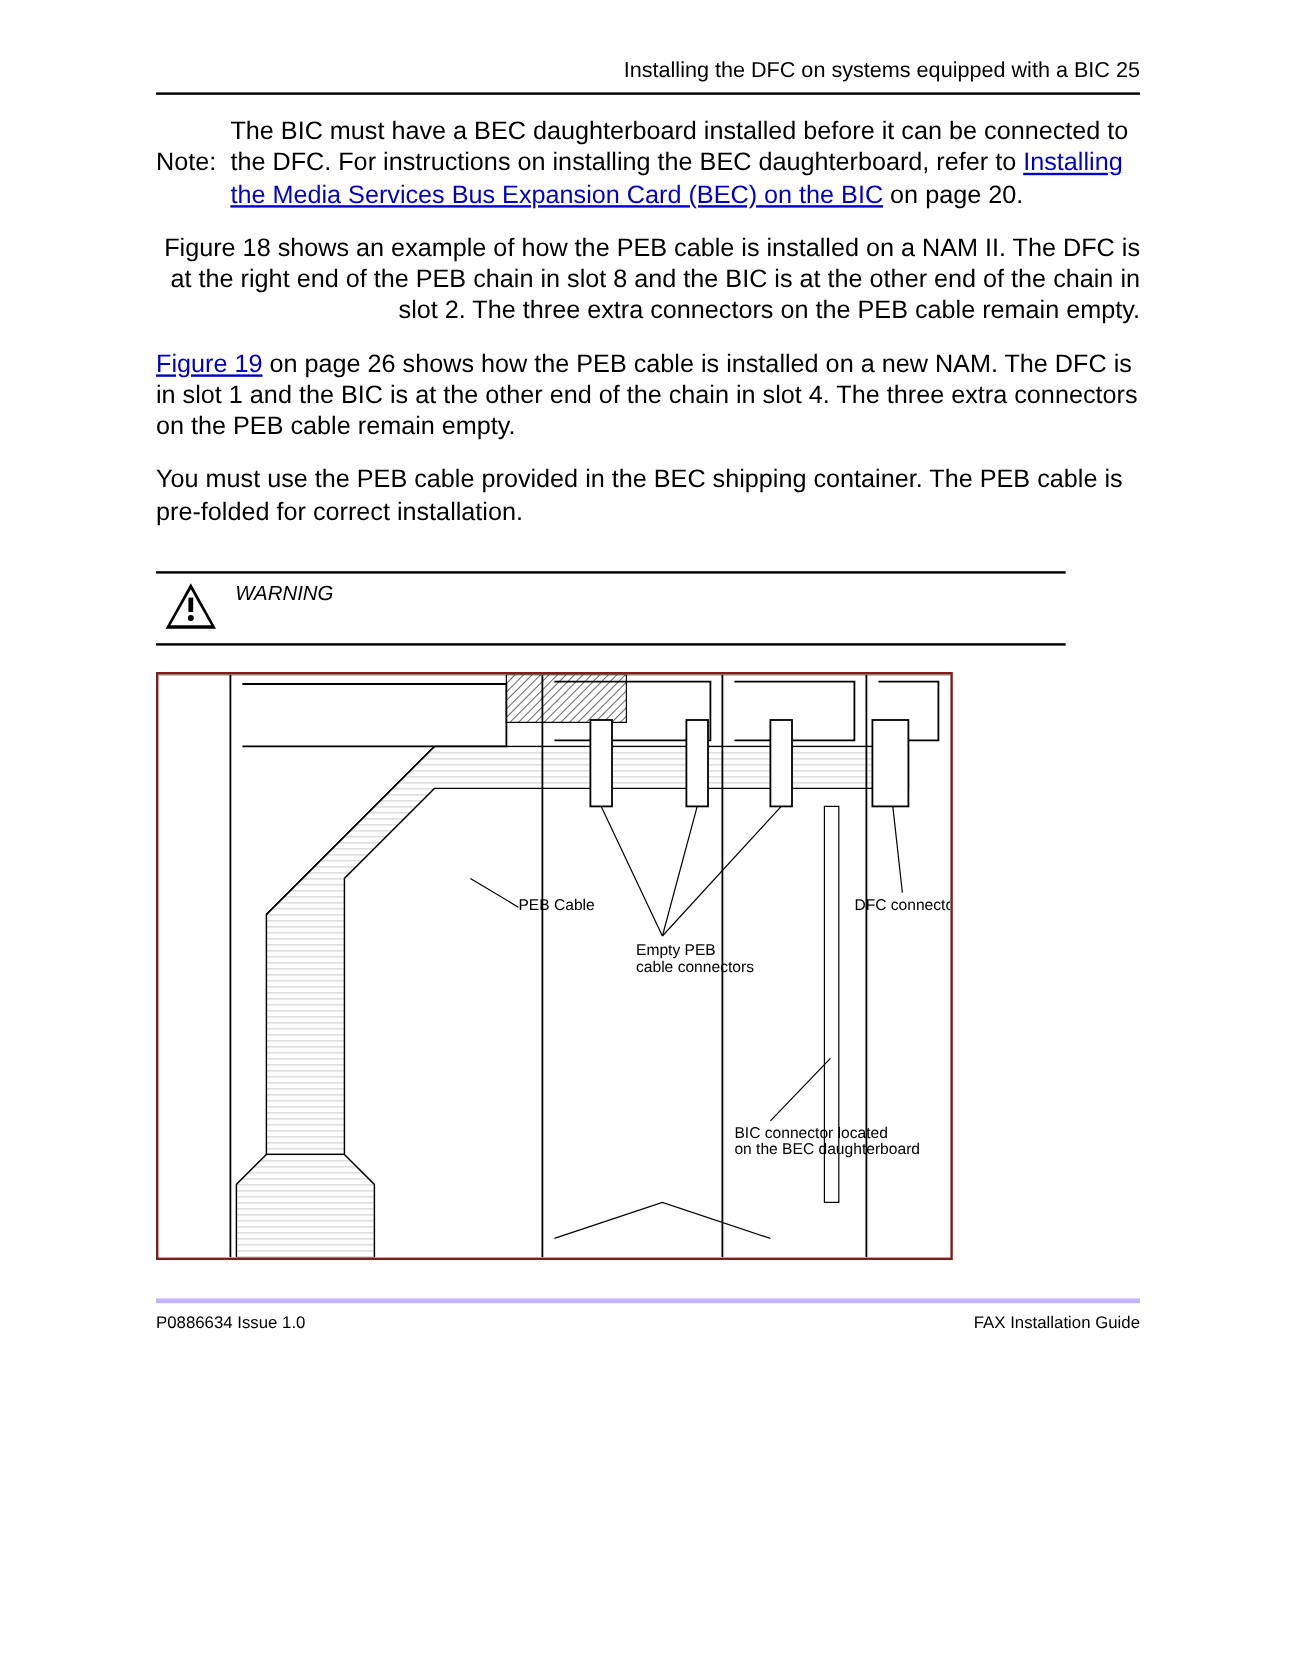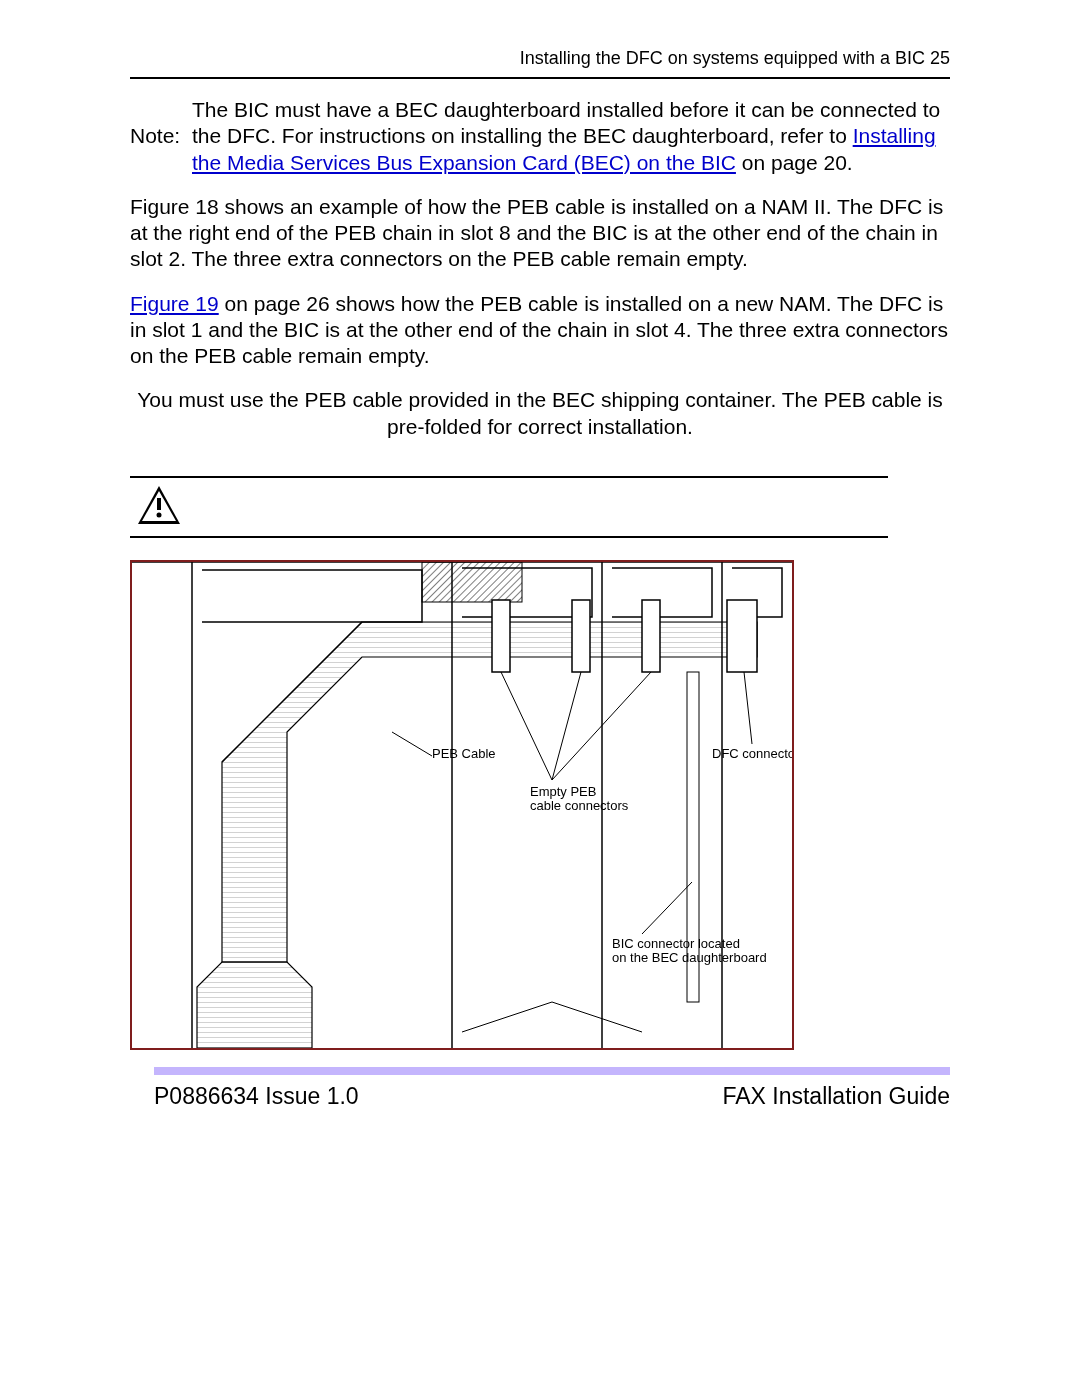--- a/index.html
+++ b/index.html
@@ -91,26 +91,25 @@
   }
   .svg-fill {
     position: absolute;
     inset: 0;
   }
   .footer {
     position: absolute;
     bottom: 48px;
     left: 130px;
     right: 130px;
-    border-top: 8px solid #c4b5fd;
+    border-top: 4px solid #c4b5fd;
     padding-top: 8px;
     display: flex;
     justify-content: space-between;
-    font-size: 23px;
-    margin-left: 24px;
+    font-size: 14px;
   }
 </style>
 </head>
 <body>
 
 <div class="page">
 
   <div class="header">
     <span>Installing the DFC on systems equipped with a BIC</span>&nbsp;<span>25</span>
   </div>
@@ -118,38 +117,39 @@
 
   <div class="content">
 
     <div class="note-block" style="margin-left:-62px;align-items:center;">
       <div class="note-label">Note:</div>
       <div class="note-body">
         <span>The BIC must have a BEC daughterboard installed before it can be connected to the DFC. For instructions on installing the BEC daughterboard, refer to </span><span class="link">Installing the Media Services Bus Expansion Card (BEC) on the BIC</span><span> on page 20.</span>
       </div>
     </div>
 
-    <div class="para" style="margin-left:-62px;">Figure 18 shows an example of how the PEB cable is installed on a NAM II. The DFC is at the right end of the PEB  chain  in slot 8 and the BIC is at the other end of the chain in slot 2. The three extra connectors on the PEB cable remain empty.</div>
+    <div class="para" style="margin-left:-62px;text-align:right;">Figure 18 shows an example of how the PEB cable is installed on a NAM II. The DFC is at the right end of the PEB  chain  in slot 8 and the BIC is at the other end of the chain in slot 2. The three extra connectors on the PEB cable remain empty.</div>
 
     <div class="para" style="margin-left:-62px;">
       <span class="link">Figure 19</span><span> on page 26 shows how the PEB cable is installed on a new NAM. The DFC is in slot 1 and the BIC is at the other end of the chain in slot 4. The three extra connectors on the PEB cable remain empty.</span>
     </div>
 
-    <div class="para" style="margin-left:-62px;text-align:center;">You must use the PEB cable provided in the BEC shipping container. The PEB cable is pre-folded for correct installation.</div>
+    <div class="para" style="margin-left:-62px;">You must use the PEB cable provided in the BEC shipping container. The PEB cable is pre-folded for correct installation.</div>
 
     <div class="warning-row">
       <div class="warning-icon-cell">
         <svg width="46" height="42" viewBox="0 0 46 42">
           <polygon points="23,2 44,40 2,40" fill="#000"></polygon>
           <polygon points="23,7 40,37 6,37" fill="#fff"></polygon>
           <rect x="21" y="14" width="4" height="12" fill="#000"></rect>
           <circle cx="23" cy="31" r="2.5" fill="#000"></circle>
         </svg>
       </div>
       <div class="warning-text-cell">
+        <div class="warning-heading">WARNING</div>
       </div>
     </div>
 
 
     <div class="figure-box">
       <svg class="svg-fill" viewBox="0 0 660 486" preserveAspectRatio="none">
         <defs>
           <pattern id="hatch" patternUnits="userSpaceOnUse" width="5" height="5" patternTransform="rotate(45)">
             <line x1="0" y1="0" x2="0" y2="5" stroke="#000" stroke-width="1"></line>
           </pattern>

